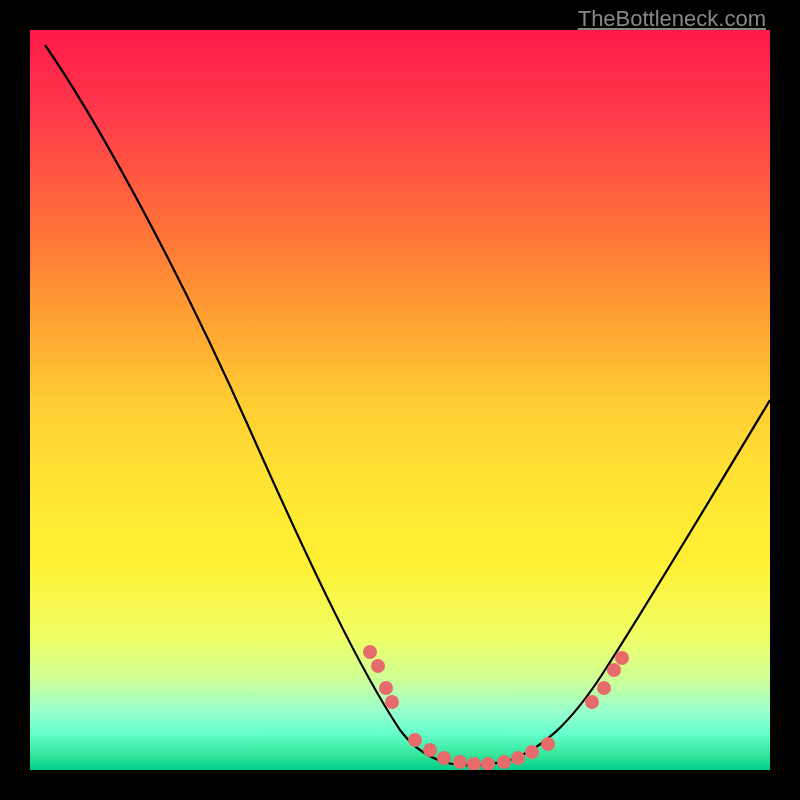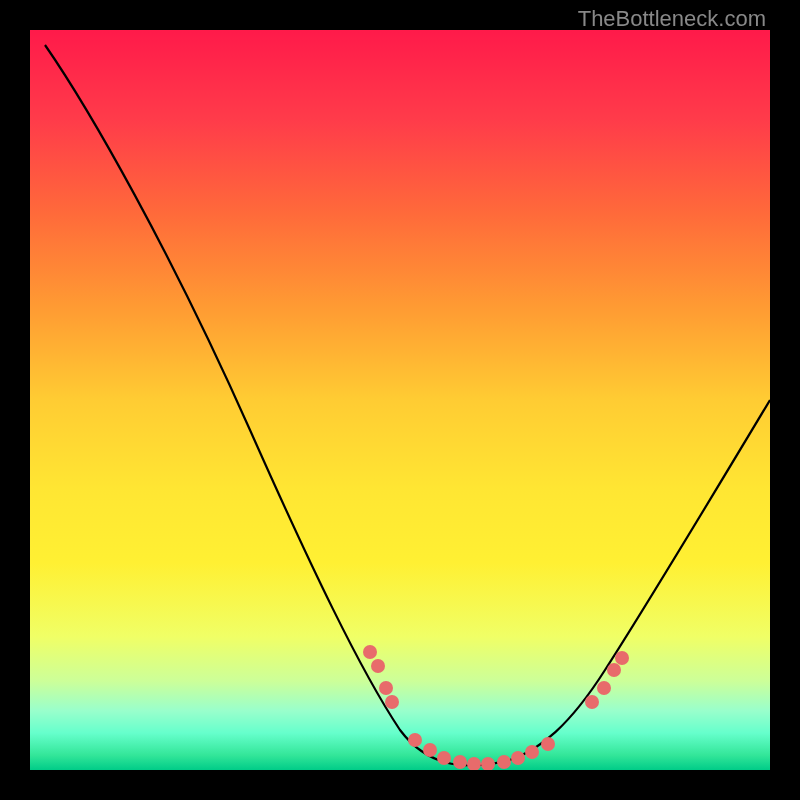--- a/index.html
+++ b/index.html
@@ -40,20 +40,21 @@
     );
   }
   .watermark {
     position: absolute;
     top: 6px;
     right: 34px;
     color: #888;
     font-size: 22px;
     font-weight: 500;
     z-index: 10;
+    text-decoration: underline;
   }
   svg.curve {
     position: absolute;
     left: 0;
     top: 0;
     width: 740px;
     height: 740px;
     z-index: 5;
   }
   .curve path {

